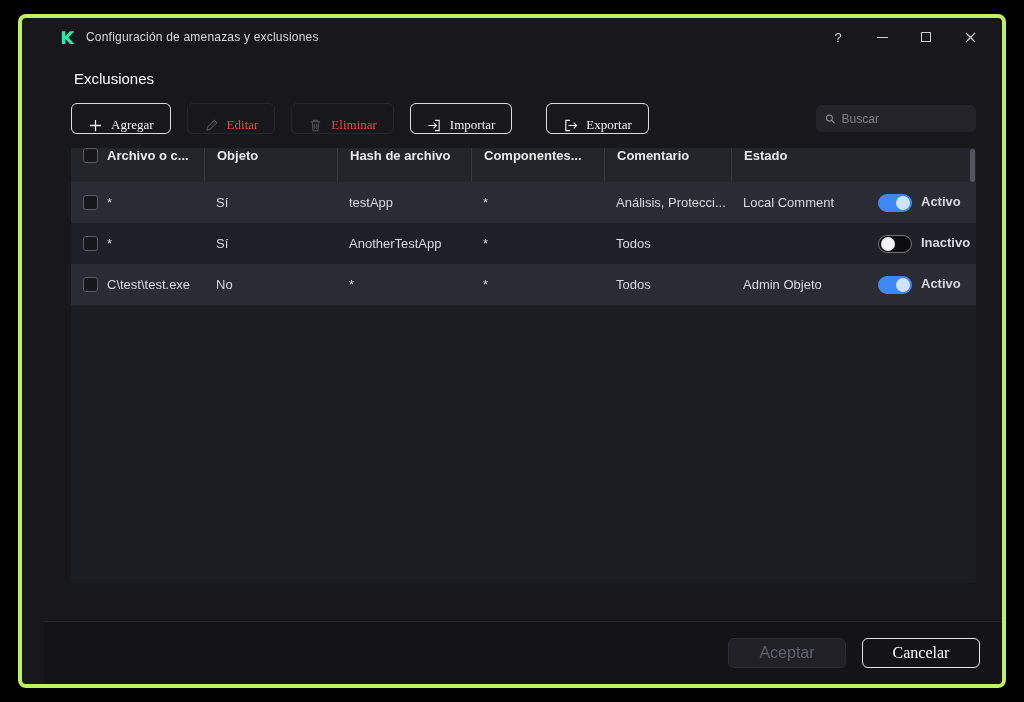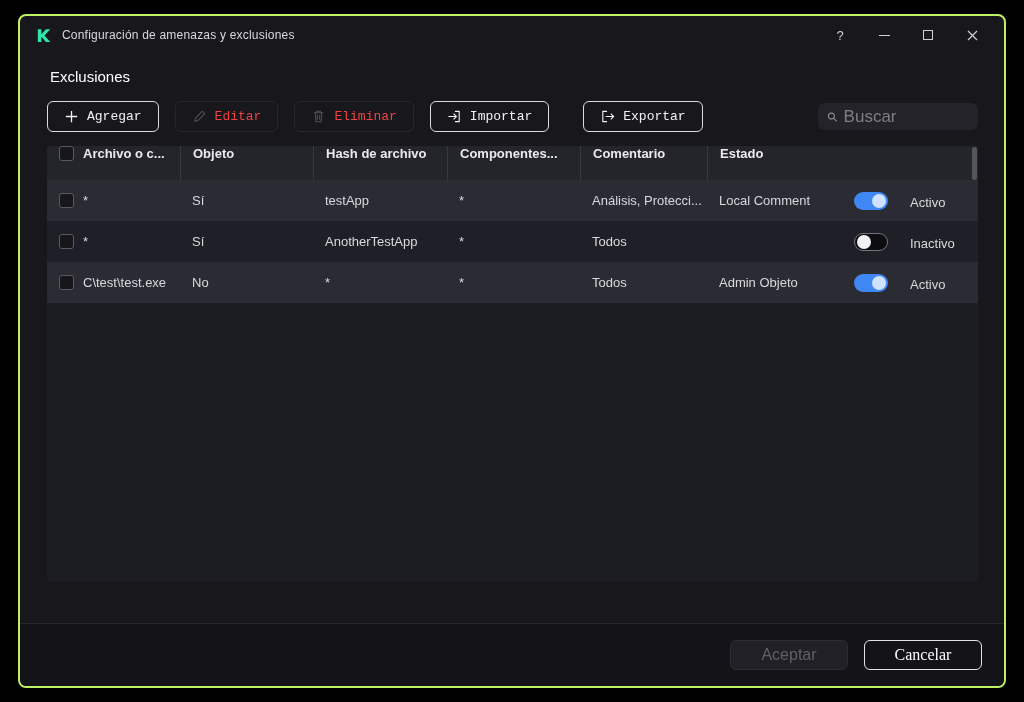--- a/index.html
+++ b/index.html
@@ -1,68 +1,68 @@
 <!DOCTYPE html>
 <html><head>
 <meta charset="utf-8">
 <style>
   * { margin:0; padding:0; box-sizing:border-box; }
   html,body { width:1024px; height:702px; background:#000; font-family:"Liberation Sans", sans-serif; overflow:hidden; }
   .window {
     position:absolute; left:18px; top:14px; width:988px; height:674px;
-    background:#17171c; border:2px solid #bef264; border-radius:8px;
-    display:flex; flex-direction:column; color:#e6e6ea; overflow:hidden;
+    background:#17171c; border:4px solid #bef264; border-radius:8px;
+    display:flex; flex-direction:column; color:#e6e6ea; overflow:hidden;padding-left:22px;
   }
   
   .titlebar { height:38px; display:flex; align-items:center; padding:0 10px 0 14px; flex:0 0 auto; }
   .logo { width:18px; height:18px; margin-right:10px; display:flex; align-items:center; justify-content:center; }
   .titlebar .title { font-size:12px; color:#d8d8de; letter-spacing:.2px; }
   .win-controls { margin-left:auto; display:flex; align-items:center; }
   .win-btn { width:44px; height:30px; display:flex; align-items:center; justify-content:center; color:#cfcfd4; font-size:13px; cursor:default; }
   .min-glyph { width:11px; height:1px; background:#cfcfd4; display:inline-block; }
   .max-glyph { width:10px; height:10px; border:1px solid #cfcfd4; display:inline-block; }
   
   .page-head { padding:14px 30px 6px 30px; flex:0 0 auto; }
   .page-head h1 { font-size:15px; font-weight:normal; color:#ffffff; }
   
   .toolbar { display:flex; align-items:center; padding:10px 26px 0 27px; flex:0 0 auto; }
   .btn {
-    display:inline-flex; align-items:center; gap:8px; height:31px; padding:0 16px;
+    display:inline-flex; align-items:flex-end; gap:8px; height:31px; padding:0 16px;
     background:transparent; border:1px solid #dcdce0; border-radius:6px;
-    color:#f2f2f4; font-size:13px; font-family:Liberation Mono, monospace; cursor:pointer; margin-right:16px; white-space:nowrap;
+    color:#f2f2f4; font-size:13px; font-family:Liberation Serif, serif; cursor:pointer; margin-right:16px; white-space:nowrap;
   }
   .btn.disabled { border-color:#26262c; color:#ef4444; cursor:default; }
   .btn.disabled svg { opacity:.45; }
   .btn.export-btn { margin-left:18px; }
   .icon-16 { width:15px; height:15px; display:inline-block; }
   .search {
     margin-left:auto; width:160px; height:27px; background:#232329; border-radius:6px;
     display:flex; align-items:center; padding:0 9px; gap:6px;
   }
   .search input {
     background:transparent; border:none; outline:none; color:#e6e6ea;
-    font-size:17px; width:100%; font-family:inherit;
+    font-size:12px; width:100%; font-family:inherit;
   }
   .search input::placeholder { color:#7f7f88; }
   
   .table-wrap { margin:14px 26px 0 27px; height:435px; flex:0 0 auto; background:#1c1c23; position:relative; border-radius:2px; overflow:hidden; }
   .trow { display:grid; grid-template-columns:133px 133px 134px 133px 127px 135px 1fr; align-items:center; }
   .thead { height:34px; background:#24242b; font-weight:bold; font-size:13px; color:#e9e9ee; }
   .thead .hc { height:100%; display:flex; align-items:flex-start; padding-left:12px; border-left:1px solid #38383f; }
   .thead .hc:first-child { border-left:none; }
   .tbody .trow { height:41px; font-size:13px; color:#d8d8de; cursor:default; }
   .tbody .trow.alt { background:#2b2b34; }
   .tbody .trow.base { background:#1f1f27; }
   .cell { padding-left:12px; overflow:hidden; text-overflow:ellipsis; white-space:nowrap; }
   .cell-first { display:flex; align-items:center; gap:9px; padding-left:12px; }
   .checkbox {
     width:15px; height:15px; border:1px solid #5a5a64; border-radius:3px;
     background:#16161b; flex:0 0 auto; cursor:pointer;
   }
-  .state-cell { display:flex; align-items:flex-end; gap:22px; padding-left:12px; }
+  .state-cell { display:flex; align-items:flex-start; gap:9px; padding-left:12px;font-weight:bold; }
   .toggle { width:34px; height:18px; border-radius:9px; position:relative; flex:0 0 auto; cursor:pointer; }
   .toggle.on { background:#3f87f2; }
   .toggle.on .knob { position:absolute; right:2px; top:2px; width:14px; height:14px; border-radius:50%; background:#cfe2ff; }
   .toggle.off { background:#0d0d11; border:1px solid #73737c; }
   .toggle.off .knob { position:absolute; left:2px; top:1px; width:14px; height:14px; border-radius:50%; background:#f2f2f4; }
   .scroll-thumb { position:absolute; right:1px; top:1px; width:5px; height:33px; background:#55555e; border-radius:3px; }
   
   .footer {
     margin-top:auto; height:63px; border-top:1px solid #26262c; background:#131318;
     display:flex; align-items:center; justify-content:flex-end; padding-right:22px; gap:16px; flex:0 0 auto;

